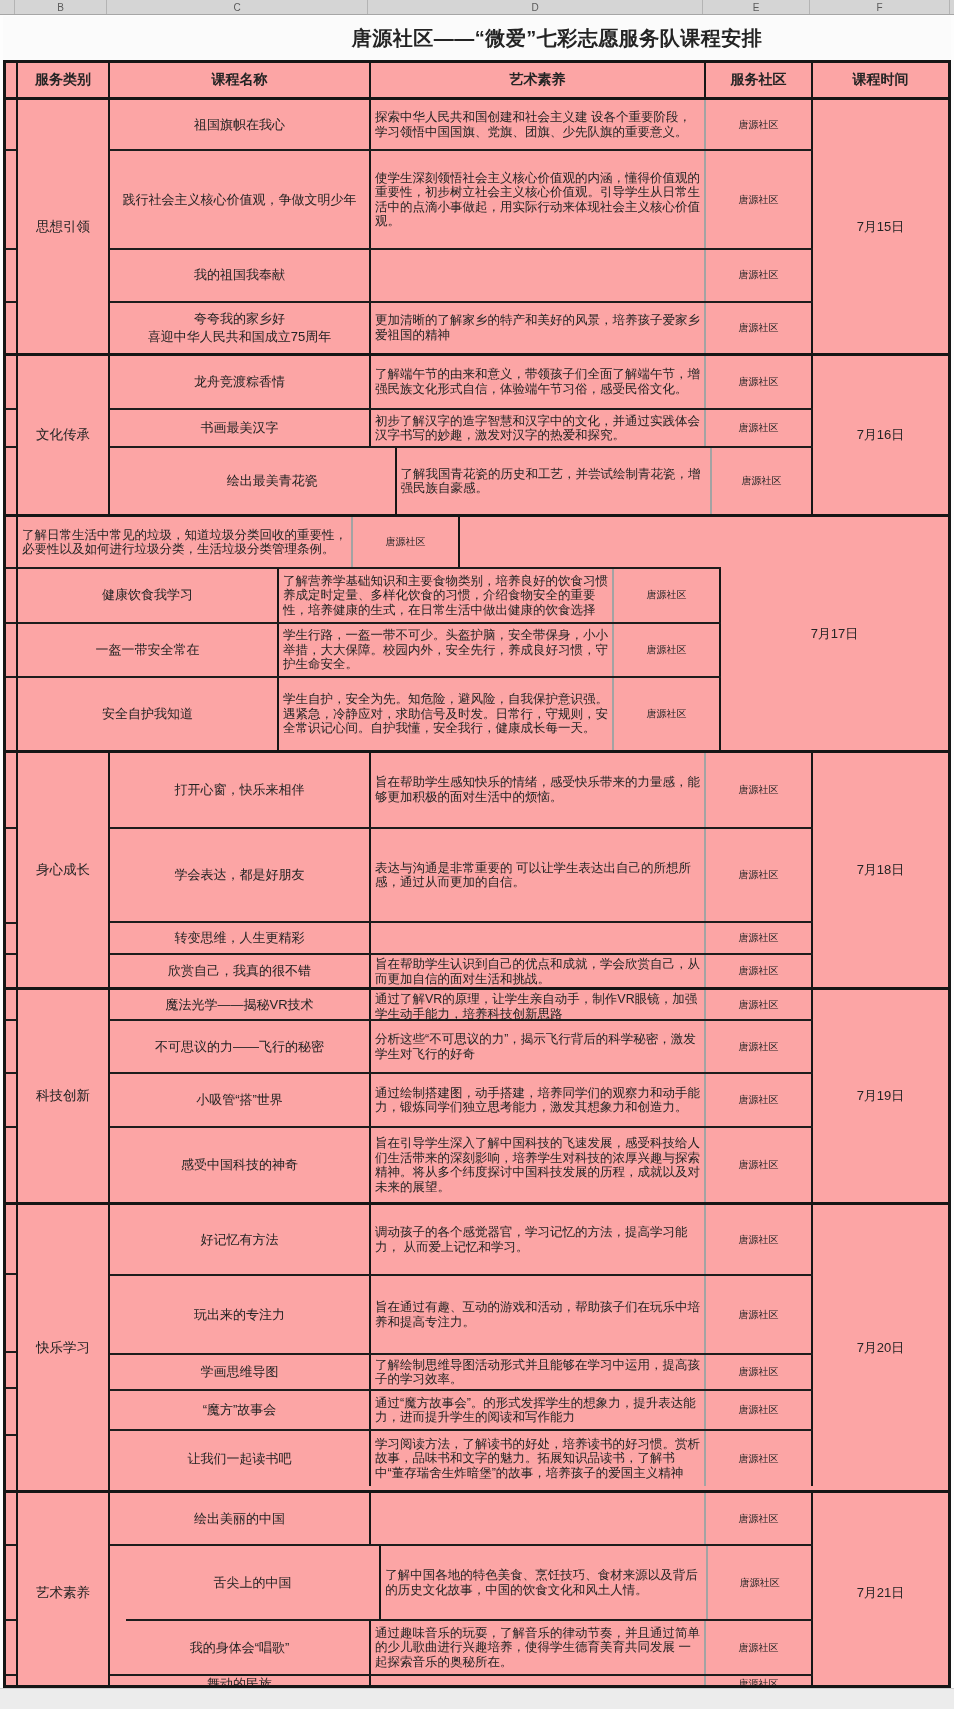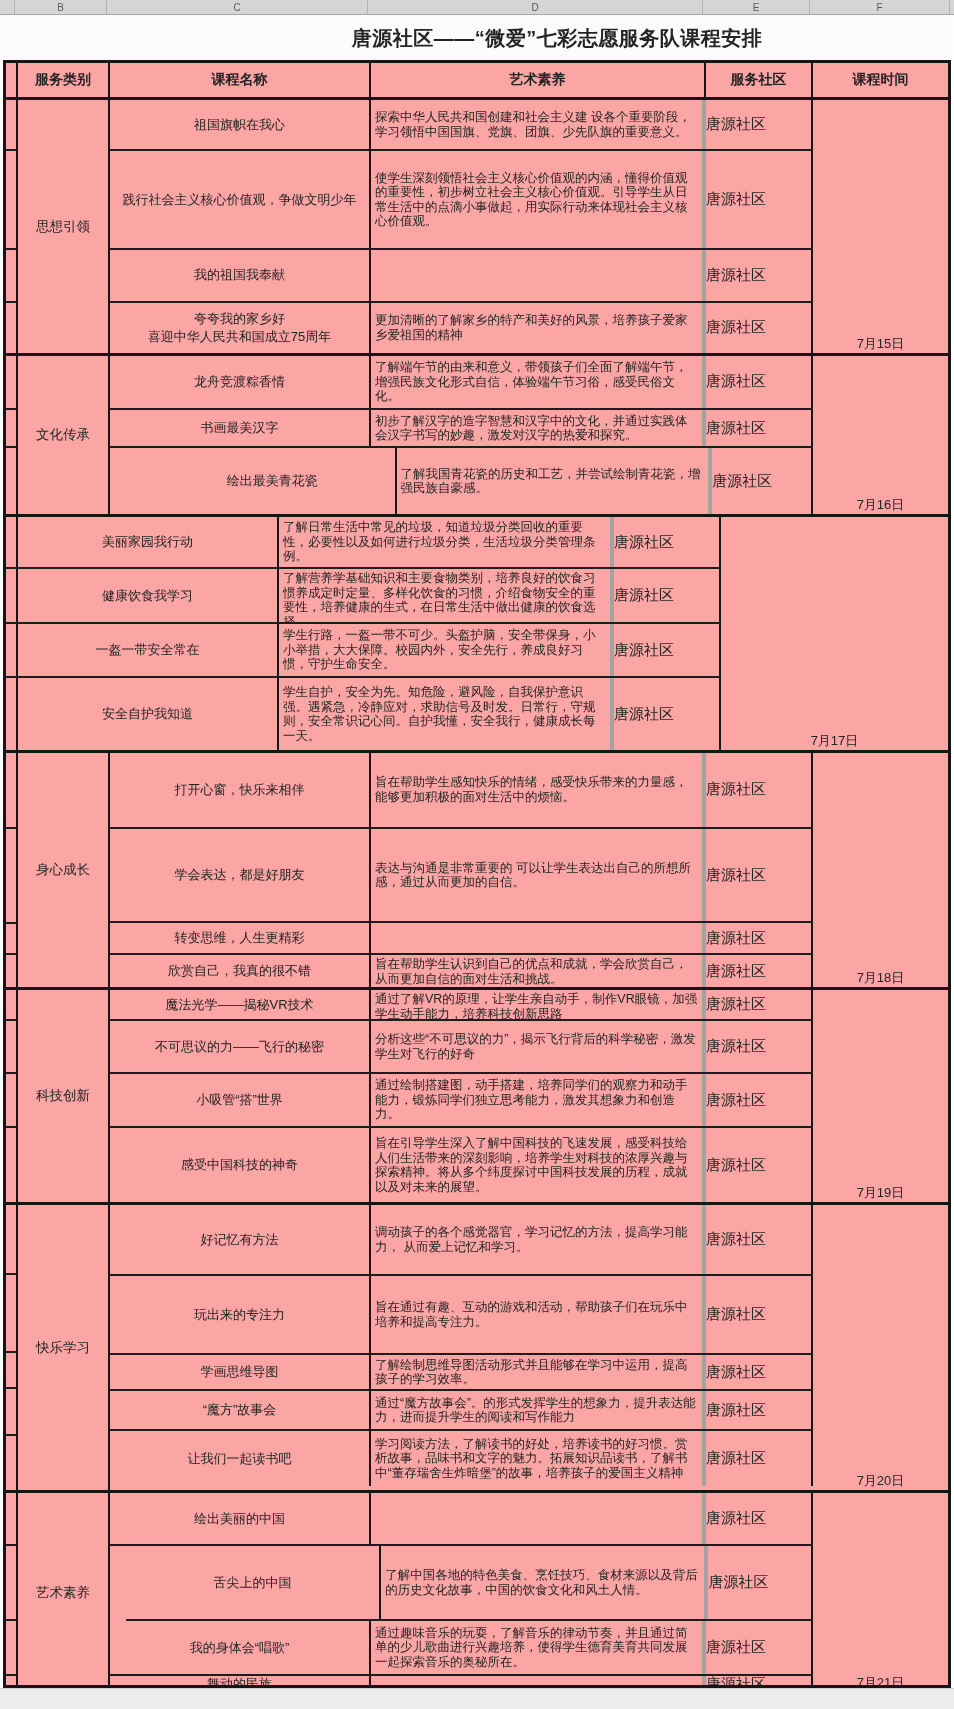--- a/index.html
+++ b/index.html
@@ -29,26 +29,26 @@
   .acell:last-child{border-bottom:none;}
   .catcell{width:92px;box-sizing:border-box;border-right:2px solid #161616;display:flex;
            align-items:center;justify-content:center;font-size:13.5px;text-align:center;}
   .mid{width:703px;display:flex;flex-direction:column;}
   .row{display:flex;box-sizing:border-box;border-bottom:2px solid #1d1d1d;}
   .row:last-child{border-bottom:none;}
   .cname{width:261px;box-sizing:border-box;border-right:2px solid #161616;display:flex;
          align-items:center;justify-content:center;text-align:center;font-size:13px;
          padding:1px 6px;overflow:hidden;}
   .cname span{white-space:pre-line;}
-  .ccontent{width:335px;box-sizing:border-box;border-right:4px solid #a3a3a3;overflow:hidden;
+  .ccontent{width:335px;box-sizing:border-box;border-right:2px solid #a3a3a3;overflow:hidden;
             display:flex;align-items:safe center;}
   .ccontent span{font-size:12.5px;line-height:14.5px;padding:2px 4px;display:block;}
   .ccomm{width:107px;box-sizing:border-box;border-right:2px solid #161616;display:flex;
-         align-items:center;justify-content:flex-start;font-size:15px;}
-  .datecell{flex:1;display:flex;align-items:flex-end;justify-content:center;font-size:13px;}
+         align-items:center;justify-content:center;font-size:10px;}
+  .datecell{flex:1;display:flex;align-items:center;justify-content:center;font-size:13px;}
   
   .bottomstrip{position:absolute;top:1688px;left:0;width:954px;height:21px;background:#ececec;
                border-top:1px solid #cfcfcf;box-sizing:border-box;}
 </style>
 </head>
 <body>
 
 <div class="screen">
   <div class="strip" id="strip">
       <div class="scell" style="width: 15px;"></div>
@@ -204,23 +204,20 @@
         </div>
         <div class="section" style="height: 236px;">
           <div class="acol">
             <div class="acell" style="height: 53px;"></div>
             <div class="acell" style="height: 55px;"></div>
             <div class="acell" style="height: 55px;"></div>
             <div class="acell" style="height: 73px;"></div>
           </div>
           <div class="mid">
             <div class="row" style="height: 53px;">
-              <div class="cname">
-                <span>美丽家园我行动</span>
-              </div>
               <div class="ccontent">
                 <span>了解日常生活中常见的垃圾，知道垃圾分类回收的重要性，必要性以及如何进行垃圾分类，生活垃圾分类管理条例。</span>
               </div>
               <div class="ccomm">
                 <span>唐源社区</span>
               </div>
             </div>
             <div class="row" style="height: 55px;">
               <div class="cname">
                 <span>健康饮食我学习</span>

